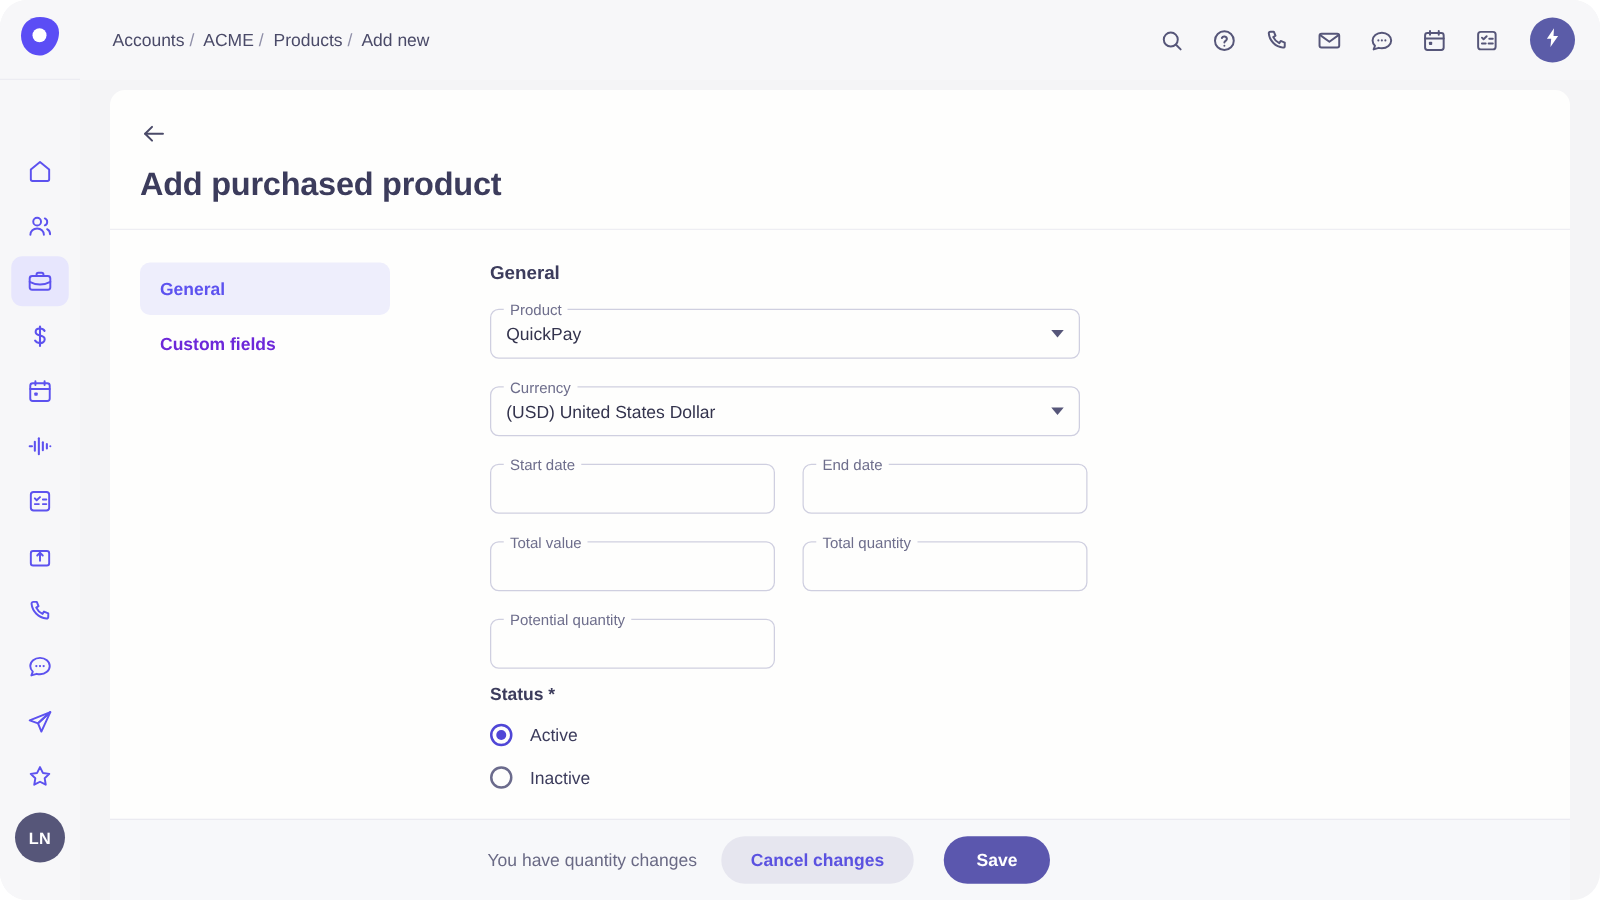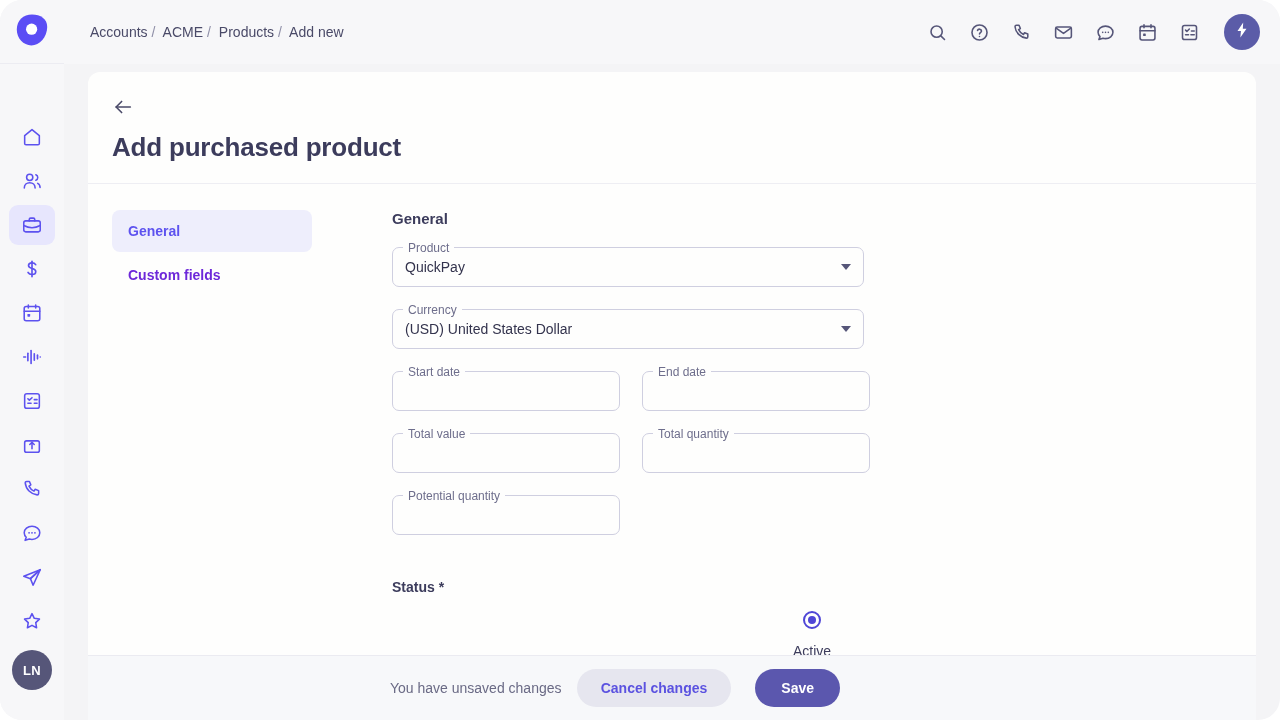--- a/index.html
+++ b/index.html
@@ -150,26 +150,26 @@
     border-left: 5px solid transparent;
     border-right: 5px solid transparent;
     border-top: 6px solid #565679;
   }
   .full { width: 472px; }
   .row { display: flex; gap: 22px; }
   .half { width: 228px; }
   .mt-lg { margin-top: 22px; }
 
   #status-label {
-    margin-top: 44px;
+    margin-top: 12px;
     font-size: 14px; font-weight: 700; color: #3c3c5c;
   }
   .radio-row {
     display: flex; align-items: center; gap: 14px;
-    margin-top: 16px; cursor: pointer; flex-direction: column;
+    margin-top: 16px; cursor: pointer;
   }
   .radio {
     width: 18px; height: 18px; border-radius: 50%;
     border: 2px solid #6b6b8c;
     display: flex; align-items: center; justify-content: center;
     flex: 0 0 18px;
   }
   .radio.checked { border-color: #4f46d6; }
   .radio.checked::after {
     content: ""; width: 8px; height: 8px; border-radius: 50%;
@@ -483,20 +483,20 @@
           <span class="radio"></span>
           <span class="radio-label">Inactive</span>
         </div>
 
         <div style="height:60px"></div>
       </div>
     </div>
   </div>
 
   <div id="footer">
-    <div id="unsaved">You have unsaved changes</div>
+    <div id="unsaved">You have quantity changes</div>
     <div id="footer-btns">
       <button class="btn" id="cancel-btn">Cancel changes</button>
       <button class="btn" id="save-btn">Save</button>
     </div>
   </div>
 
 </div>
 
 </body></html>

